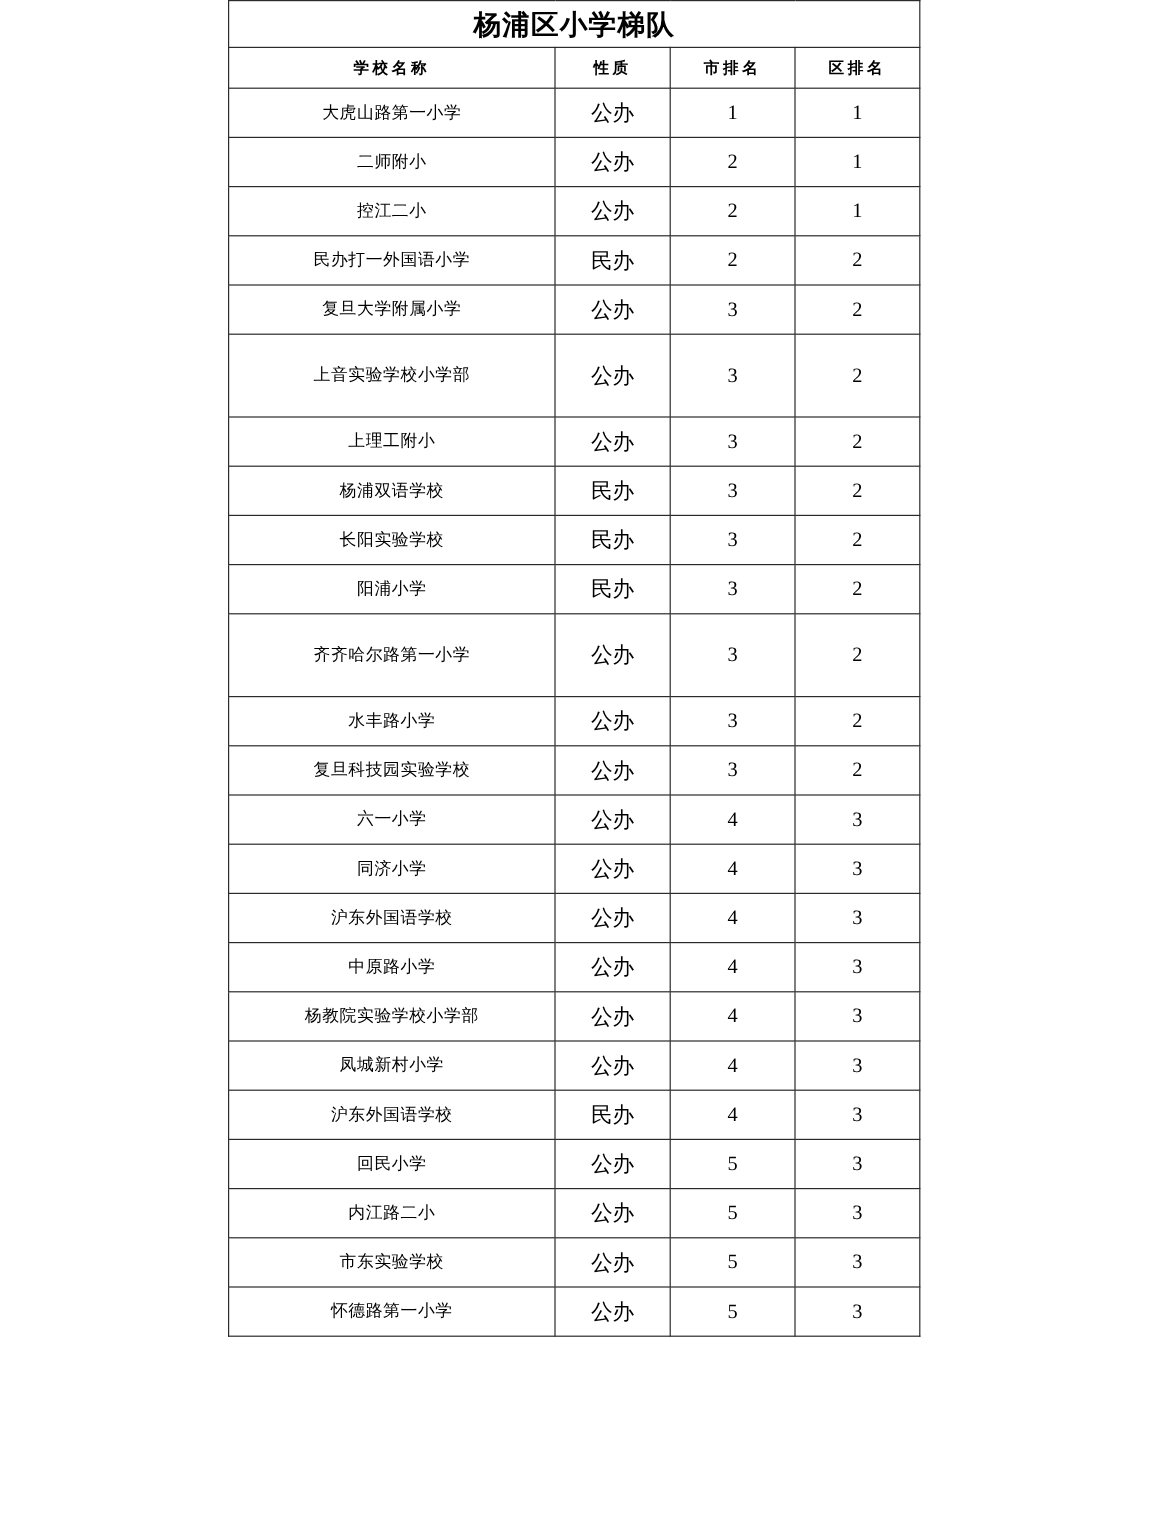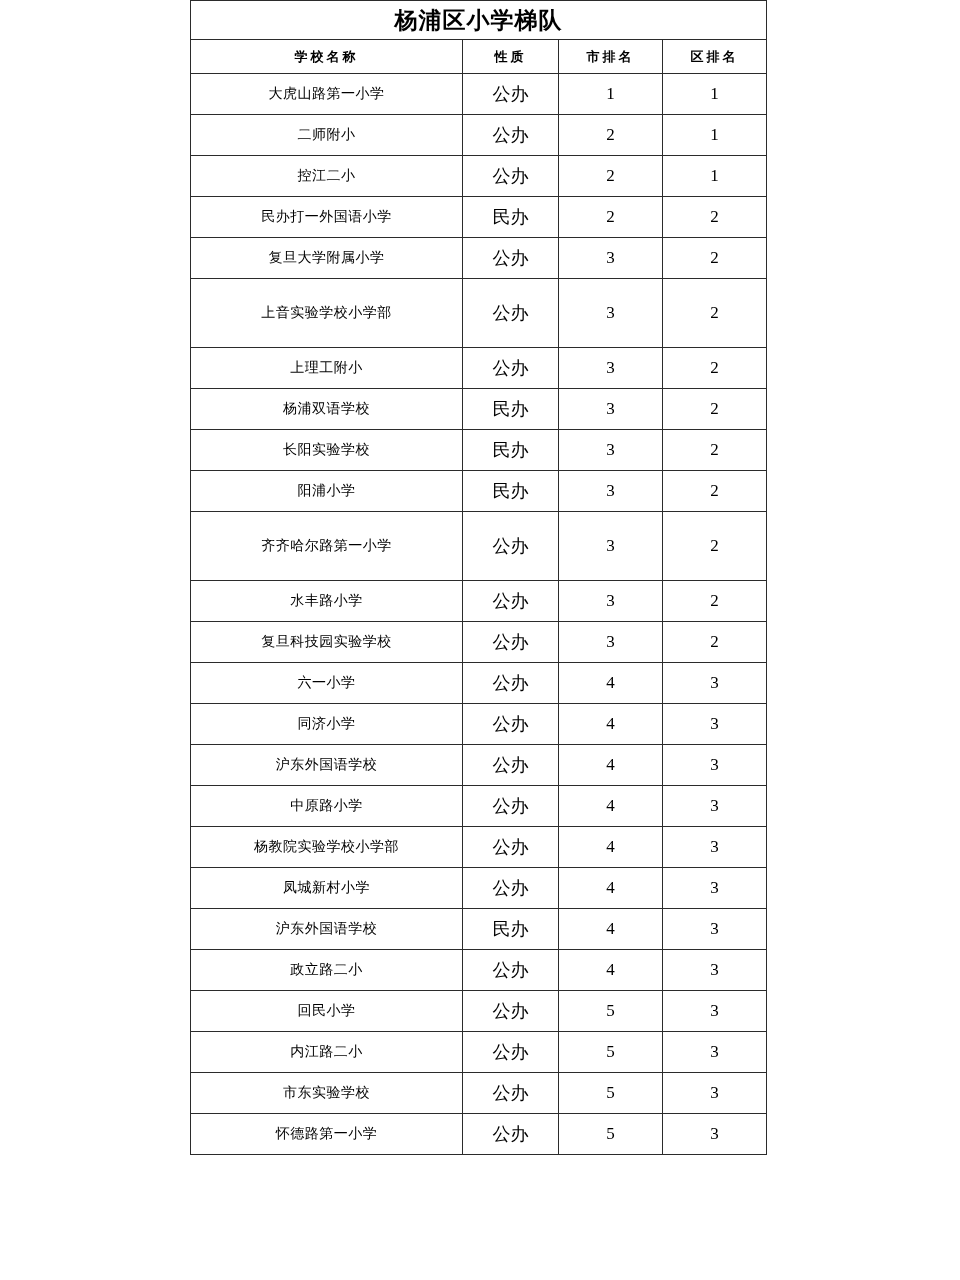--- a/index.html
+++ b/index.html
@@ -207,26 +207,20 @@
             <td class="num">4</td>
             <td class="num">3</td>
           </tr>
           <tr class="r-normal">
             <td class="name">沪东外国语学校</td>
             <td class="type">民办</td>
             <td class="num">4</td>
             <td class="num">3</td>
           </tr>
           <tr class="r-normal">
-            <td class="name">政立路二小</td>
-            <td class="type">公办</td>
-            <td class="num">4</td>
-            <td class="num">3</td>
-          </tr>
-          <tr class="r-normal">
             <td class="name">回民小学</td>
             <td class="type">公办</td>
             <td class="num">5</td>
             <td class="num">3</td>
           </tr>
           <tr class="r-normal">
             <td class="name">内江路二小</td>
             <td class="type">公办</td>
             <td class="num">5</td>
             <td class="num">3</td>

